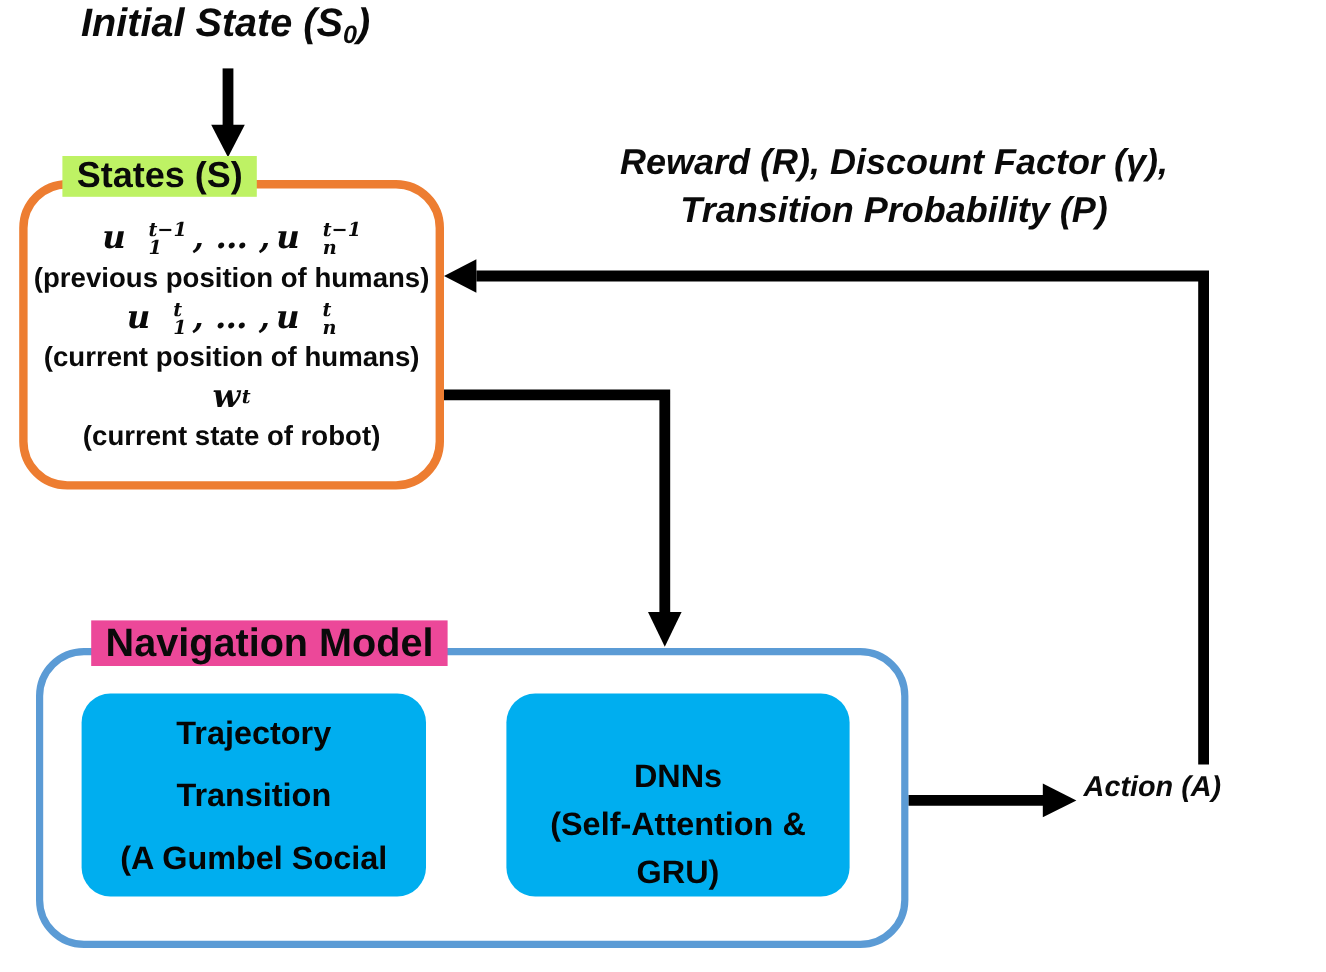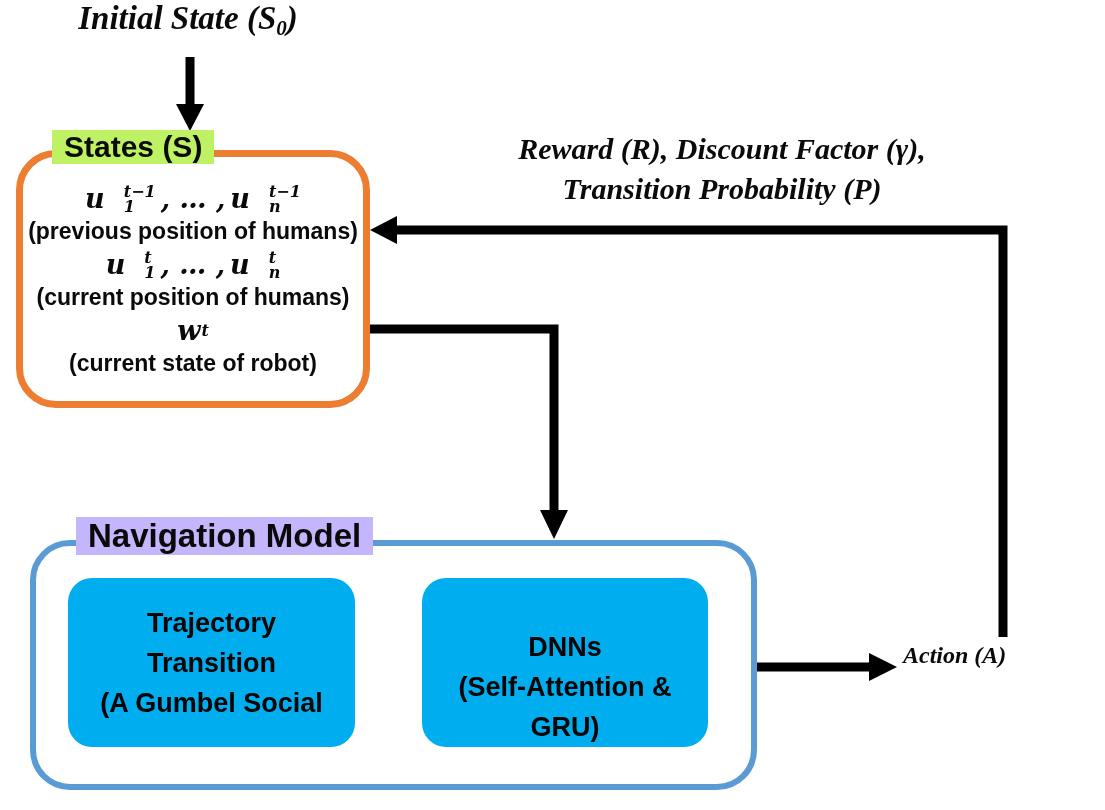--- a/index.html
+++ b/index.html
@@ -3,26 +3,26 @@
 <meta charset="utf-8">
 <style>
   html,body { margin:0; padding:0; background:#ffffff; }
   .canvas {
     position:relative; width:1105px; height:810px; background:#ffffff;
     font-family:"Liberation Sans", sans-serif; overflow:hidden; color:#0a0a0a;
   }
   .arrow-layer { position:absolute; left:0; top:0; width:1105px; height:810px; }
 
   
-  .mathlabel { font-family:Liberation Serif, serif; font-weight:bold; font-style:italic; color:#0a0a0a; }
+  .mathlabel { font-family:Liberation Sans, sans-serif; font-weight:bold; font-style:italic; color:#0a0a0a; }
 
   .initial-state { position:absolute; left:14px; top:0px; width:348px; text-align:center; font-size:33px; white-space:nowrap; }
   .initial-state .subsc { font-size:21px; vertical-align:-6px; }
 
-  .reward-label { position:absolute; left:392px; top:116px; width:660px; text-align:center; font-size:30px; line-height:40px; white-space:nowrap;margin-top:13px; }
+  .reward-label { position:absolute; left:415px; top:116px; width:660px; text-align:center; font-size:30px; line-height:40px; white-space:nowrap; }
 
   .action-label { position:absolute; left:903px; top:642px; width:200px; font-size:24px; white-space:nowrap; }
 
   
   .states-box {
     position:absolute; left:16px; top:150px; width:354px; height:258px;
     border:7px solid #ED7D31; border-radius:40px; box-sizing:border-box;
     display:flex; flex-direction:column; align-items:center; padding-top:21px;
   }
   .states-title {
@@ -40,29 +40,29 @@
   .msep { margin:0 5px; }
   .msup { font-size:16px; vertical-align:9px; margin-left:1px; }
   .caption-row { font-size:23px; font-weight:bold; line-height:26px; white-space:nowrap; }
 
   
   .nav-box {
     position:absolute; left:30px; top:540px; width:727px; height:250px;
     border:6px solid #5B9BD5; border-radius:40px; box-sizing:border-box;
   }
   .nav-title {
-    position:absolute; left:76px; top:517px; background:#c4b5fd; padding:0 12px;
+    position:absolute; left:76px; top:517px; background:#ec4899; padding:0 12px;
     font-size:33px; font-weight:bold; white-space:nowrap;
   }
   .cyan-box {
     position:absolute; background:#00AEEF; border-radius:24px;
     display:flex; flex-direction:column; align-items:center; justify-content:center;
     font-weight:bold; font-size:27px; line-height:40px; color:#050505; text-align:center;
   }
-  .cyan-box.traj { left:32px; top:32px; width:287px; height:169px; }
+  .cyan-box.traj { left:32px; top:32px; width:287px; height:169px;gap:12px; }
   .cyan-box.dnn  { left:386px; top:32px; width:286px; height:169px;justify-content:flex-end; }
 </style>
 </head>
 <body>
 
 <div class="canvas">
 
   <svg class="arrow-layer" width="1105" height="810" viewBox="0 0 1105 810">
     <g>
       <path d="M190 57 V106" stroke="#000000" stroke-width="9" fill="none"></path>

